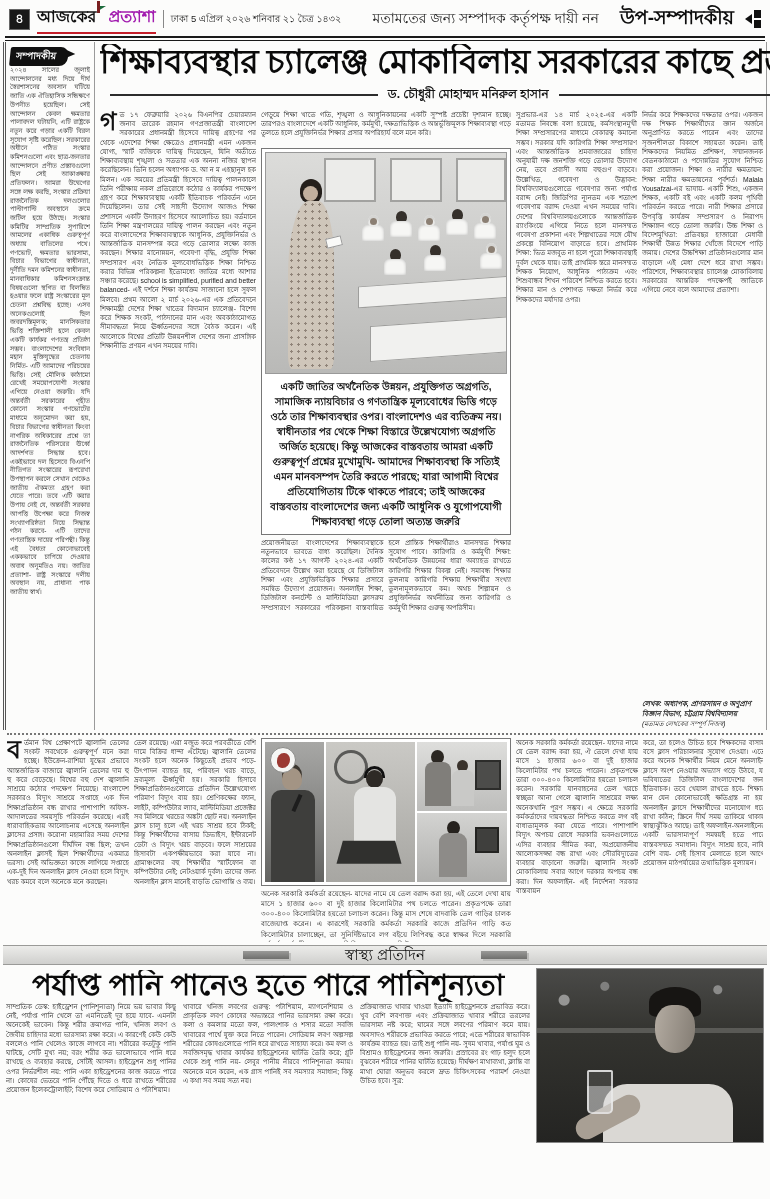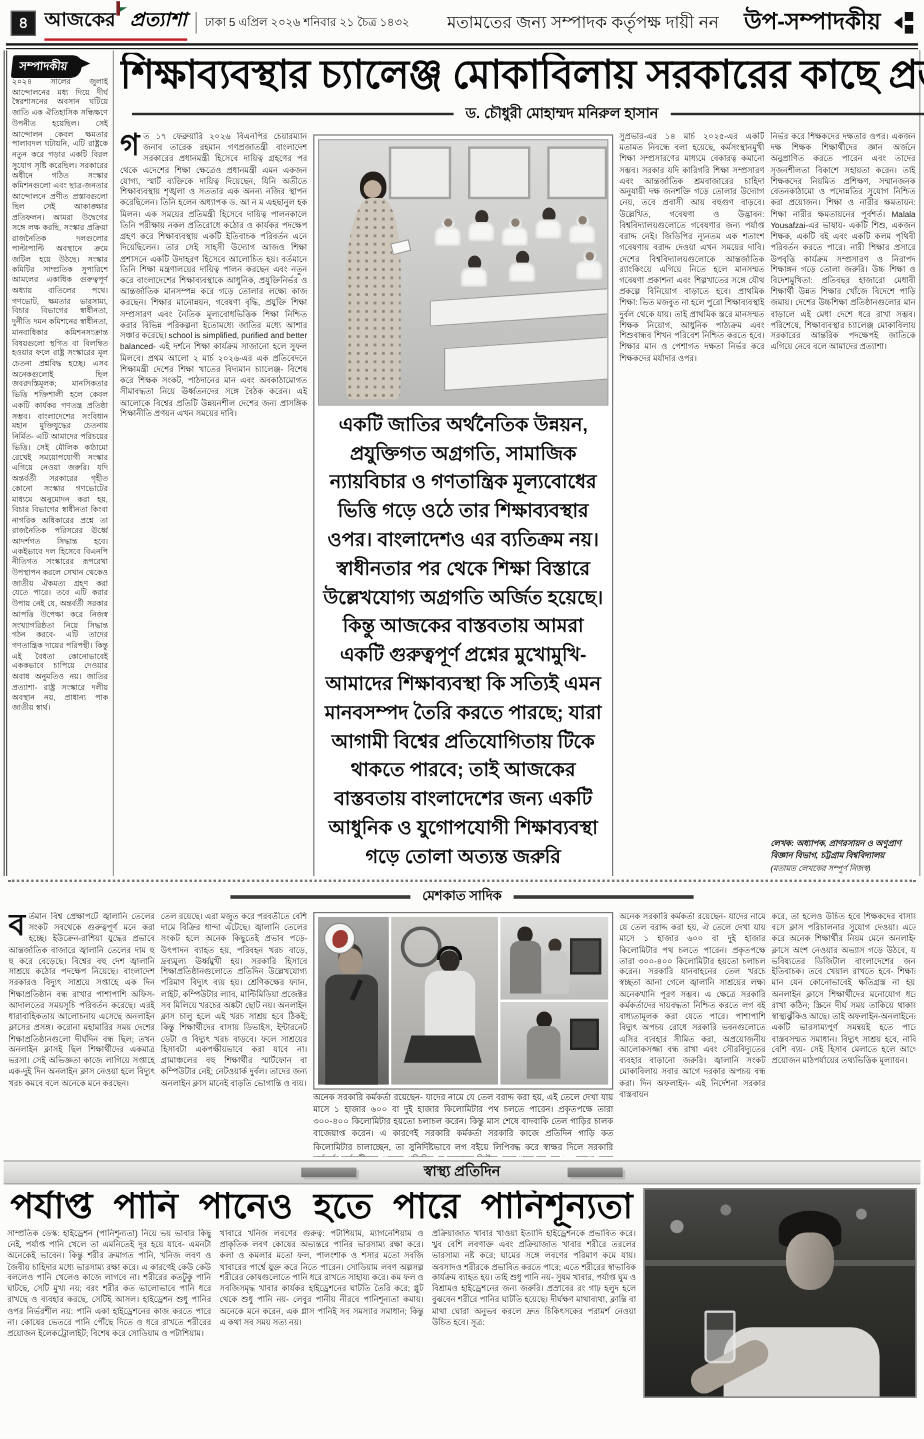--- a/index.html
+++ b/index.html
@@ -11,21 +11,21 @@
     overflow:hidden;
   }
   .page { width:770px; height:1199px; background:#fcfcfb; position:relative; padding:0 3px; }
 
   
   .header { height:34px; display:flex; align-items:center; padding:4px 6px 0 6px; gap:7px; }
   .pagenum { width:21px; height:21px; background:#191919; color:#fff; border:1px solid #666;
              display:flex; align-items:center; justify-content:center; font-size:13px; font-weight:bold; flex:0 0 auto; }
   .logo { display:flex; align-items:baseline; gap:2px; font-weight:bold; font-size:16px; border-bottom:2px solid #c51f2a; padding-bottom:1px; }
   .logo .pfx { color:#111; }
-  .logo .sfx { color:#000000; position:relative; padding-left:10px;font-style:italic; }
+  .logo .sfx { color:#a21caf; position:relative; padding-left:10px; }
   .flag { position:absolute; left:0; top:2px; width:0; height:0; border-top:5px solid #1c6b3c;
           border-right:8px solid transparent; }
   .flag::after { content:""; position:absolute; left:-1px; top:-10px; width:3px; height:12px; background:#7a2020; }
   .hdr-div { width:1px; height:18px; background:#888; }
   .hdr-date { font-size:9.5px; color:#222; }
   .hdr-disc { font-size:14px; color:#222; margin-left:auto; }
   .hdr-section { font-size:19px; font-weight:bold; color:#0d0d0d; margin-left:14px; white-space:nowrap; }
   .hdr-mark { display:flex; align-items:center; gap:2px; margin-left:4px; }
   .hdr-mark .tri { width:0; height:0; border-right:7px solid #111; border-top:5px solid transparent; border-bottom:5px solid transparent; }
   .hdr-mark .bars { width:7px; height:18px; background:linear-gradient(#111 42%, #fff 42%, #fff 58%, #111 58%); }
@@ -50,21 +50,21 @@
         letter-spacing:-.5px; white-space:nowrap; overflow:hidden; }
   .byline-row { display:flex; align-items:center; margin:4px 10px 3px 10px; }
   .byline-row .rule { flex:1; border-top:2px solid #2c2c2c; }
   .byline { font-size:12px; font-weight:bold; margin:0 10px; white-space:nowrap; }
   .cols { display:flex; gap:5px; flex:1; overflow:hidden; padding-top:2px; }
   .colA { width:156px; flex:0 0 auto; }
   .colMid { width:250px; flex:0 0 auto; display:flex; flex-direction:column; }
   .colD, .colE { width:121px; flex:0 0 auto; display:flex; flex-direction:column; }
   .mid-top { height:36px; margin-bottom:2px; }
   .mid-figure { border:1px solid #777; padding:3px; background:#fff; }
-  .caption1 { font-size:16px; font-weight:bold; text-align:center; line-height:1.5; padding:5px 4px 2px 4px; color:#101010; }
+  .caption1 { font-size:10px; font-weight:bold; text-align:center; line-height:1.5; padding:5px 4px 2px 4px; color:#101010; }
   .mid-bottom { flex:1; margin-top:3px; column-count:2; column-gap:5px; }
   .credit { margin-top:3px; font-size:6.9px; font-weight:bold; font-style:italic; line-height:1.35; }
   .credit-note { font-size:6.6px; font-style:italic; }
 
   
   .photo1 { position:relative; height:222px; background:linear-gradient(180deg,#dcdcda 0%,#cdcdcb 45%,#b9b9b7 100%); overflow:hidden; border:1px solid #999; }
   .ph-win { position:absolute; top:5px; height:44px; background:#ececea; border:2px solid #a2a2a0; }
   .ph-desk { position:absolute; background:#f1f1ef; border:1px solid #9e9e9c; transform:skewY(-4deg); }
   .stu { position:absolute; }
   .stu .hd { width:11px; height:12px; background:#35302b; border-radius:50% 50% 45% 45%; margin:0 auto; }
@@ -130,25 +130,25 @@
   .byline2-row { display:flex; align-items:center; justify-content:center; margin:3px 0 3px 0; }
   .byline2-row .rule2 { width:150px; border-top:3px solid #3a3a3a; }
   .byline2 { font-size:11px; font-weight:bold; margin:0 10px; white-space:nowrap; }
   .cols2 { display:flex; gap:5px; height:204px; overflow:hidden; }
   .c2 { width:122px; flex:0 0 auto; }
   .c2mid { width:250px; flex:0 0 auto; }
 
   
   .health-bar { height:20px; margin-top:3px; background:linear-gradient(#ececea,#cfcfcd); border-top:1px solid #9a9a98; border-bottom:1px solid #9a9a98;
                 display:flex; align-items:center; justify-content:center; gap:56px; }
-  .health-label { font-size:12px; font-weight:bold; color:#111; }
+  .health-label { font-size:15px; font-weight:normal; color:#111; }
   .deco-block { width:46px; height:8px; background:linear-gradient(180deg,#9a9a98,#6f6f6d); box-shadow:2px 2px 0 #bdbdbb; }
   .health-body { display:flex; gap:6px; padding:3px 3px 0 3px; height:178px; }
   .health-left { width:524px; flex:0 0 auto; display:flex; flex-direction:column; }
-  .h3 { font-size:29px; font-weight:bold; text-align:center; line-height:1.1; color:#0a0a0a; margin:2px 0 0 0; white-space:nowrap; overflow:hidden;font-family:Liberation Mono, monospace; }
+  .h3 { font-size:29px; font-weight:bold; text-align:center; line-height:1.1; color:#0a0a0a; margin:2px 0 0 0; white-space:nowrap; overflow:hidden; }
   .health-cols { flex:1; column-count:3; column-gap:7px; overflow:hidden; }
 </style>
 </head>
 <body>
 
 <div class="page">
 
   <div class="header">
     <div class="pagenum">৪</div>
     <div class="logo">
@@ -242,25 +242,20 @@
           <div class="credit">লেখক: অধ্যাপক, প্রাণরসায়ন ও অণুপ্রাণ বিজ্ঞান বিভাগ, চট্টগ্রাম বিশ্ববিদ্যালয়</div>
           <div class="credit-note">(মতামত লেখকের সম্পূর্ণ নিজস্ব)</div>
         </div>
       </div>
     </section>
   </div>
 
   <div class="dotted"></div>
 
   <section class="article2">
-    <div class="byline2-row">
-      <span class="rule2"></span>
-      <span class="byline2">মেশকাত সাদিক</span>
-      <span class="rule2"></span>
-    </div>
     <div class="cols2">
       <div class="c2 bodytext">
         <span class="dropcap">ব</span><span>র্তমান বিশ্ব প্রেক্ষাপটে জ্বালানি তেলের সংকট সবথেকে গুরুত্বপূর্ণ মনে করা হচ্ছে। ইউক্রেন-রাশিয়া যুদ্ধের প্রভাবে আন্তর্জাতিক বাজারে জ্বালানি তেলের দাম হু হু করে বেড়েছে। বিশ্বের বহু দেশ জ্বালানি সাশ্রয়ে কঠোর পদক্ষেপ নিয়েছে। বাংলাদেশ সরকারও বিদ্যুৎ সাশ্রয়ে সপ্তাহে এক দিন শিক্ষাপ্রতিষ্ঠান বন্ধ রাখার পাশাপাশি অফিস-আদালতের সময়সূচি পরিবর্তন করেছে। এরই ধারাবাহিকতায় আলোচনায় এসেছে অনলাইন ক্লাসের প্রসঙ্গ। করোনা মহামারির সময় দেশের শিক্ষাপ্রতিষ্ঠানগুলো দীর্ঘদিন বন্ধ ছিল; তখন অনলাইন ক্লাসই ছিল শিক্ষার্থীদের একমাত্র ভরসা। সেই অভিজ্ঞতা কাজে লাগিয়ে সপ্তাহে এক-দুই দিন অনলাইন ক্লাস নেওয়া হলে বিদ্যুৎ খরচ কমবে বলে অনেকে মনে করছেন।</span>
       </div>
       <div class="c2 bodytext">তেল রয়েছে। এরা মজুত করে পরবর্তীতে বেশি দামে বিক্রির ধান্দা এঁটেছে। জ্বালানি তেলের সংকট হলে অনেক কিছুতেই প্রভাব পড়ে- উৎপাদন ব্যাহত হয়, পরিবহন খরচ বাড়ে, দ্রব্যমূল্য ঊর্ধ্বমুখী হয়। সরকারি হিসাবে শিক্ষাপ্রতিষ্ঠানগুলোতে প্রতিদিন উল্লেখযোগ্য পরিমাণ বিদ্যুৎ ব্যয় হয়। শ্রেণিকক্ষের ফ্যান, লাইট, কম্পিউটার ল্যাব, মাল্টিমিডিয়া প্রজেক্টর সব মিলিয়ে খরচের অঙ্কটা ছোট নয়। অনলাইন ক্লাস চালু হলে এই খরচ সাশ্রয় হবে ঠিকই; কিন্তু শিক্ষার্থীদের বাসায় ডিভাইস, ইন্টারনেট ডেটা ও বিদ্যুৎ খরচ বাড়বে। ফলে সাশ্রয়ের হিসাবটা একপক্ষীয়ভাবে করা যাবে না। গ্রামাঞ্চলের বহু শিক্ষার্থীর স্মার্টফোন বা কম্পিউটার নেই; নেটওয়ার্ক দুর্বল। তাদের জন্য অনলাইন ক্লাস মানেই বাড়তি ভোগান্তি ও ব্যয়।</div>
       <div class="c2mid">
         <div class="fig2">
           <div class="photo2">
             <div class="badge">
                 <div class="map"></div>

